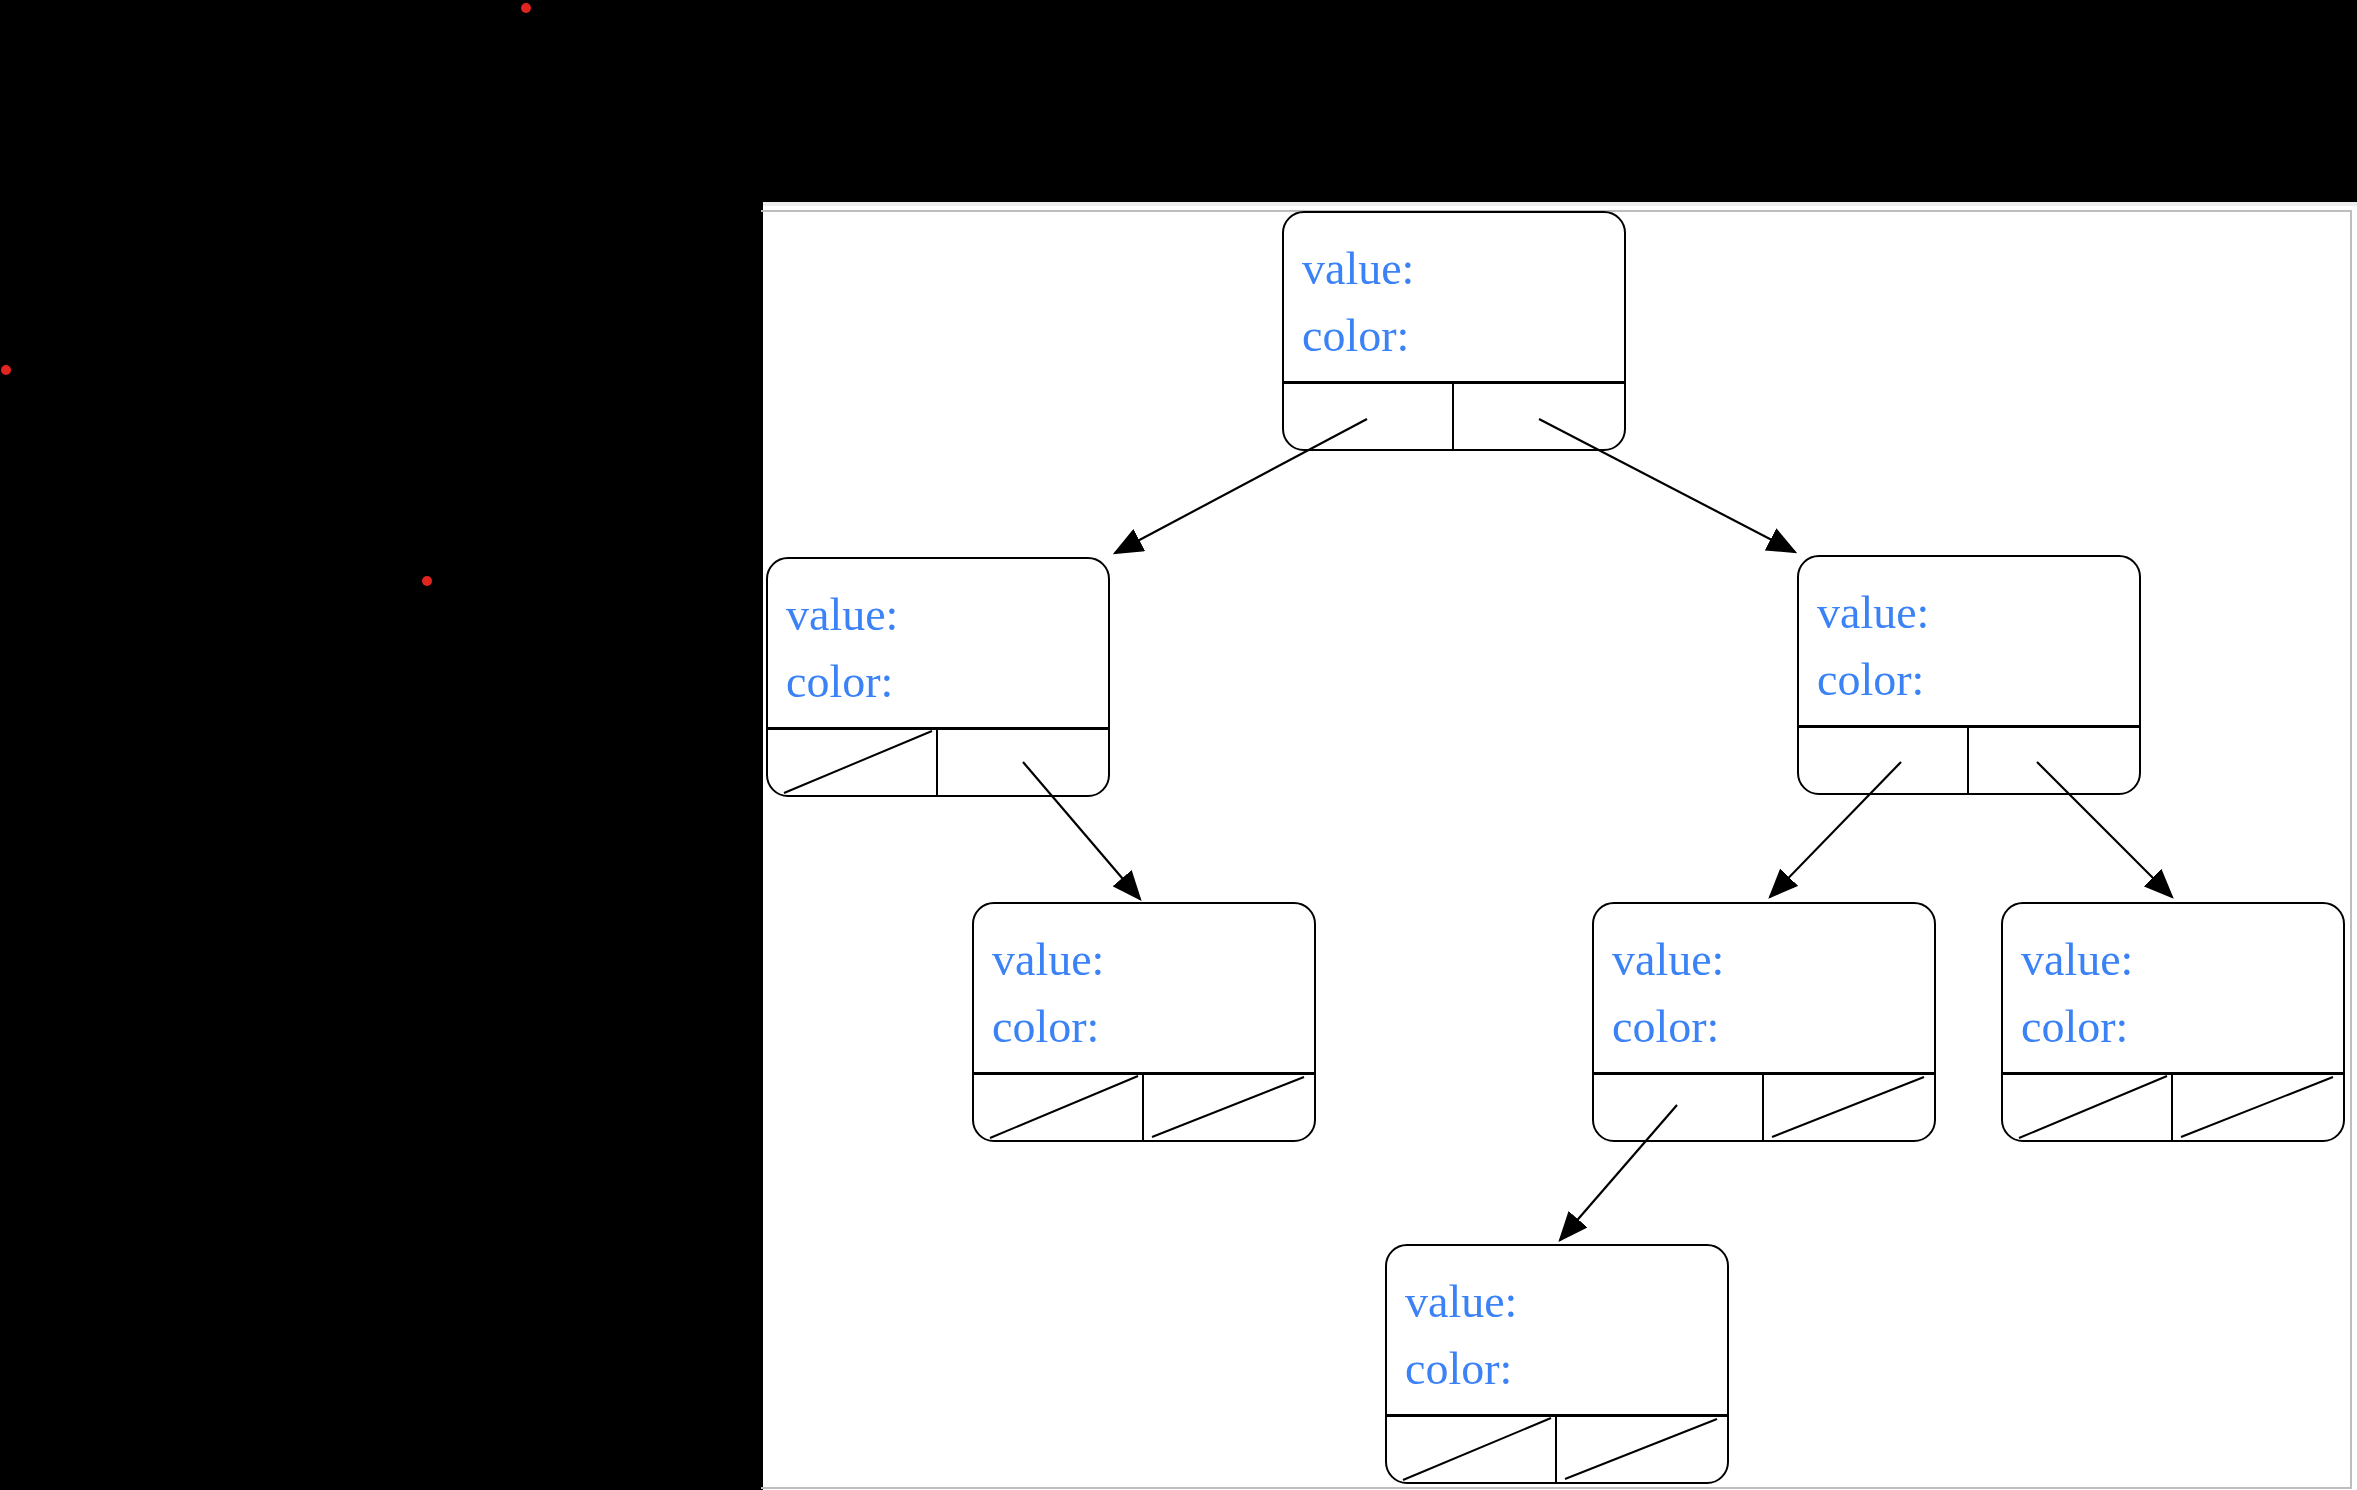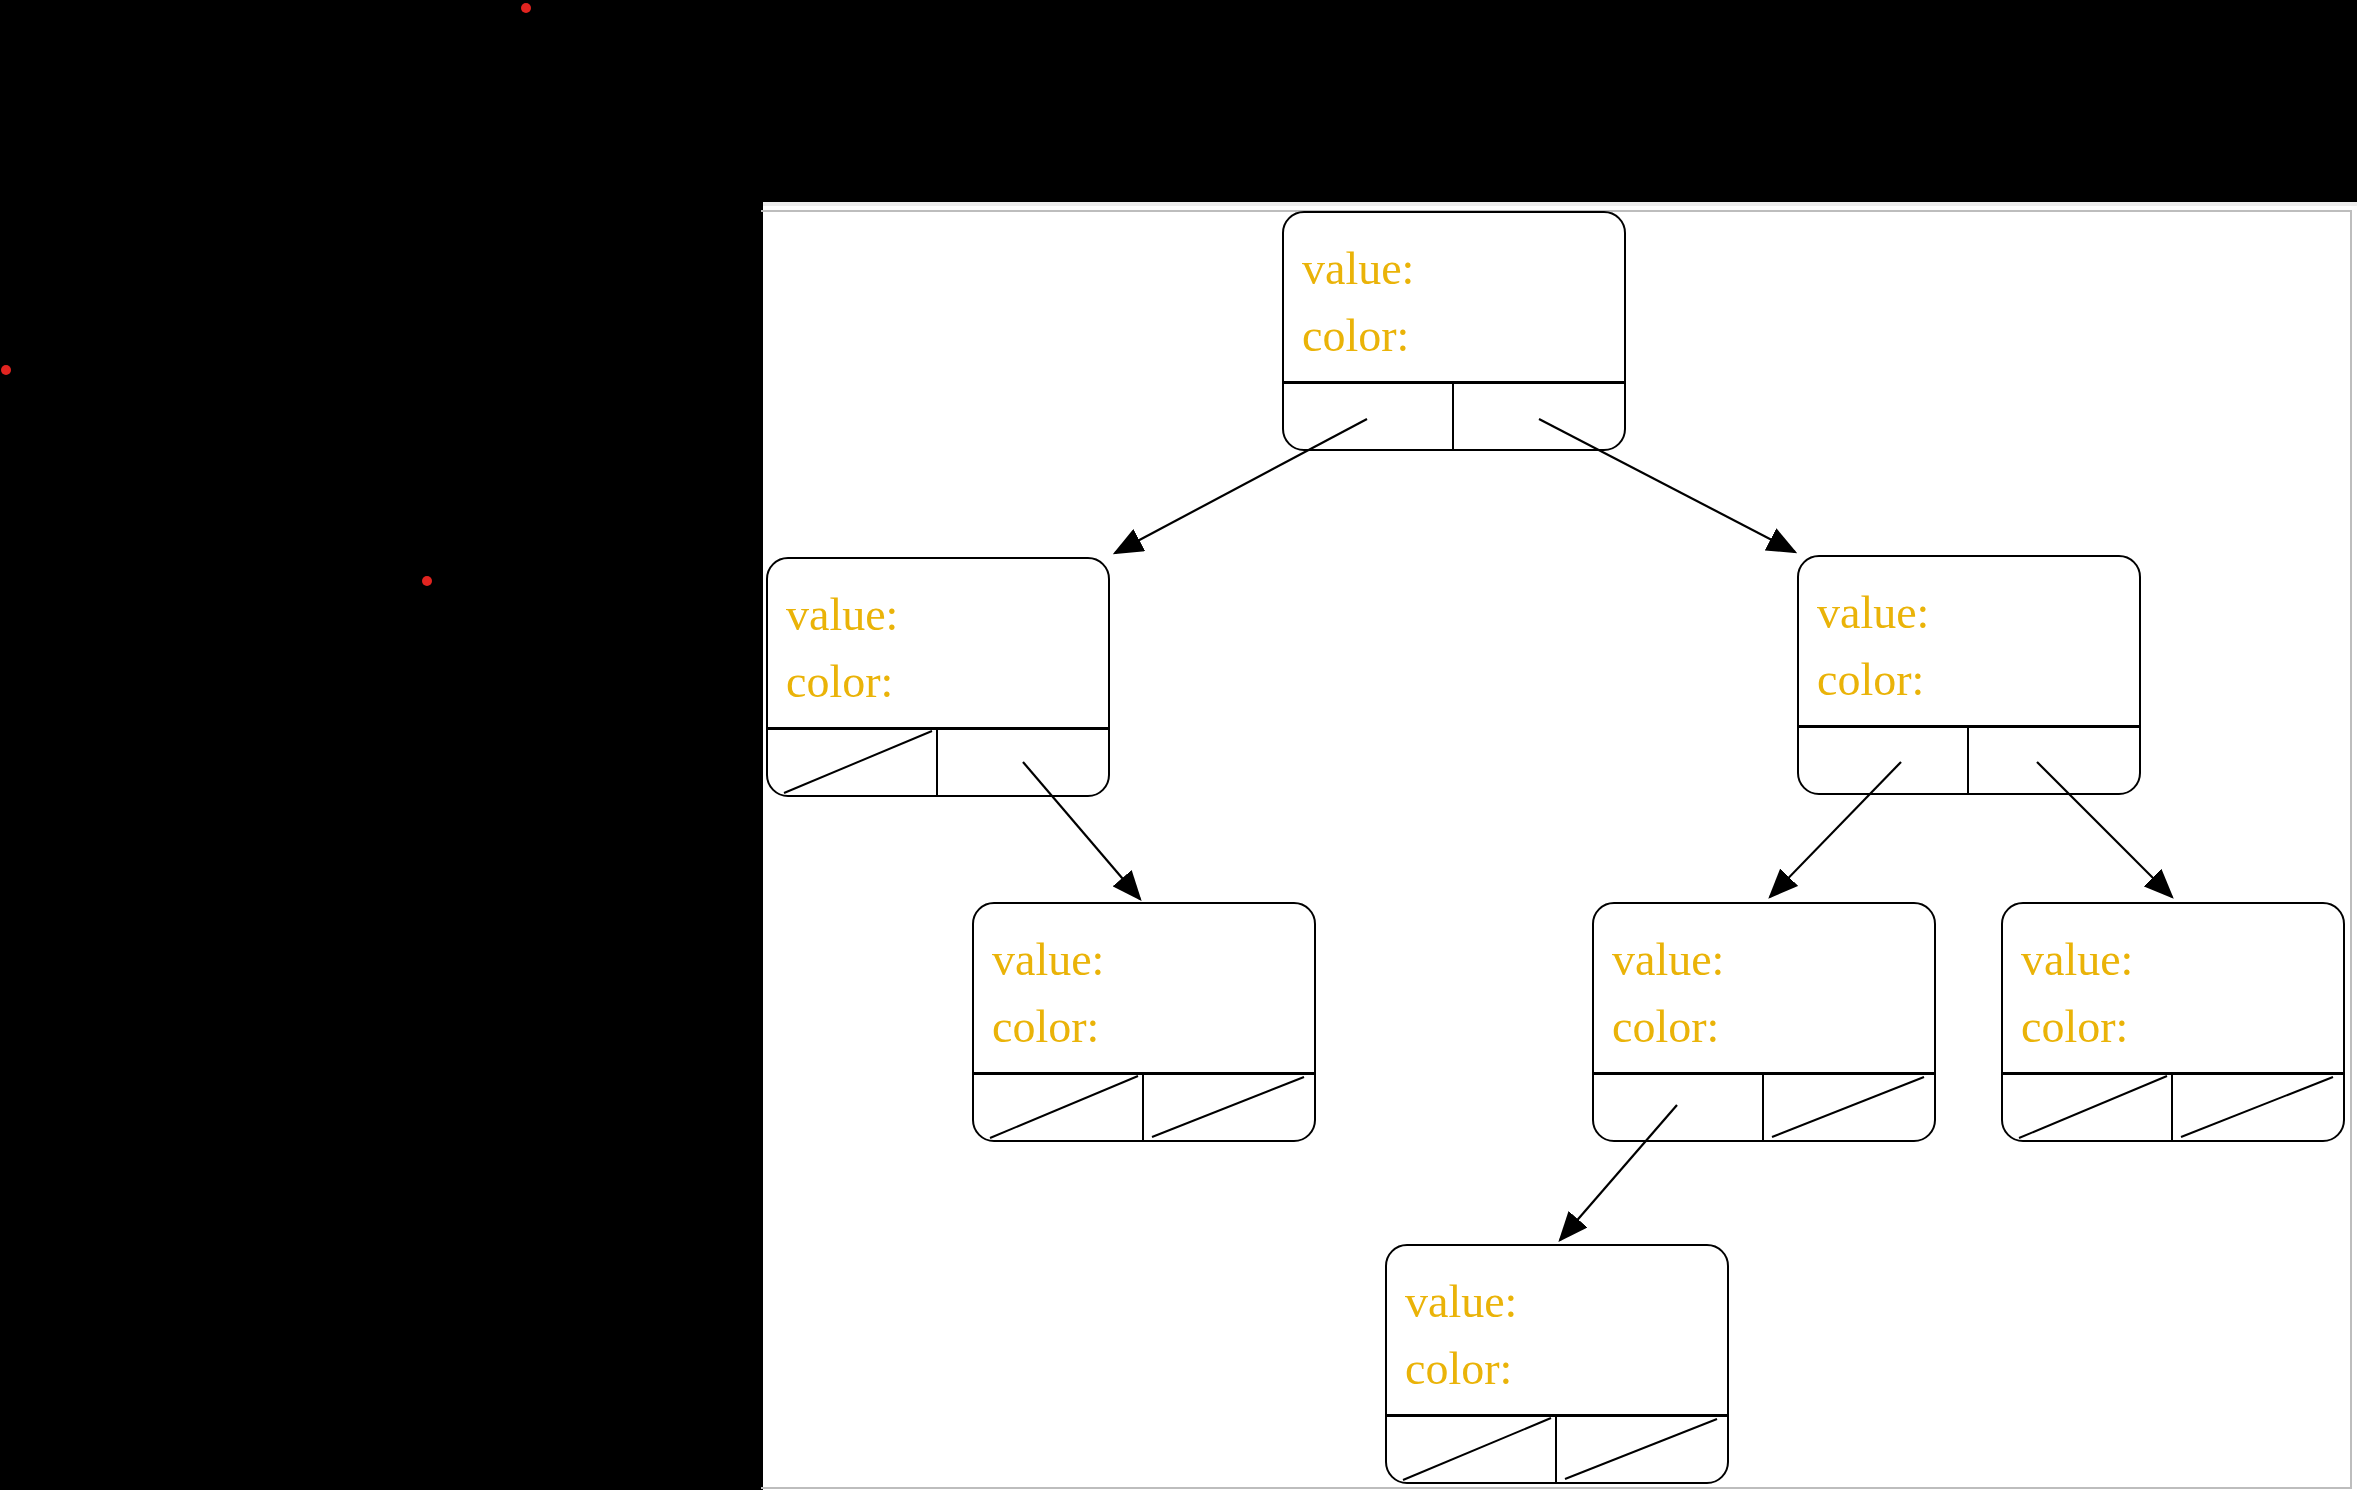--- a/index.html
+++ b/index.html
@@ -29,21 +29,21 @@
     background:transparent;
     display:flex;
     flex-direction:column;
   }
   .node-text{
     box-sizing:border-box;
     height:168px;
     padding:22px 4px 0 18px;
     font-size:46px;
     line-height:67px;
-    color:#eab308;
+    color:#3b82f6;
   }
   .node-text span{display:block;}
   .pointer-row{
     box-sizing:border-box;
     flex:1;
     border-top:3px solid #000;
     display:flex;
   }
   .pointer-cell{
     box-sizing:border-box;

